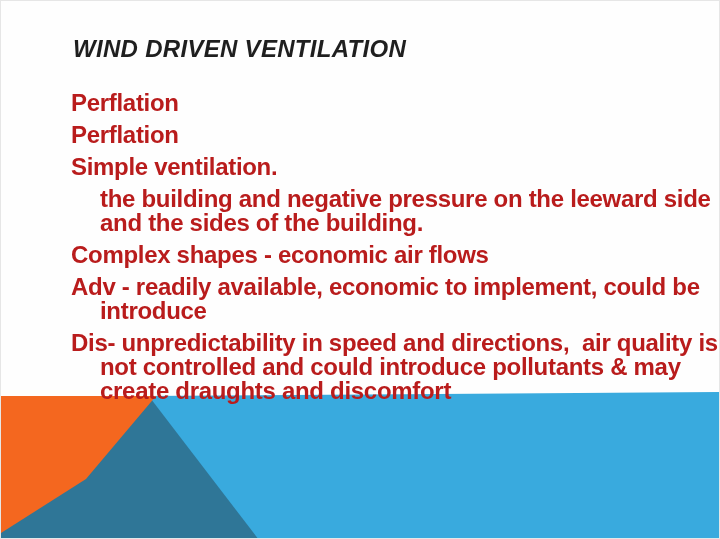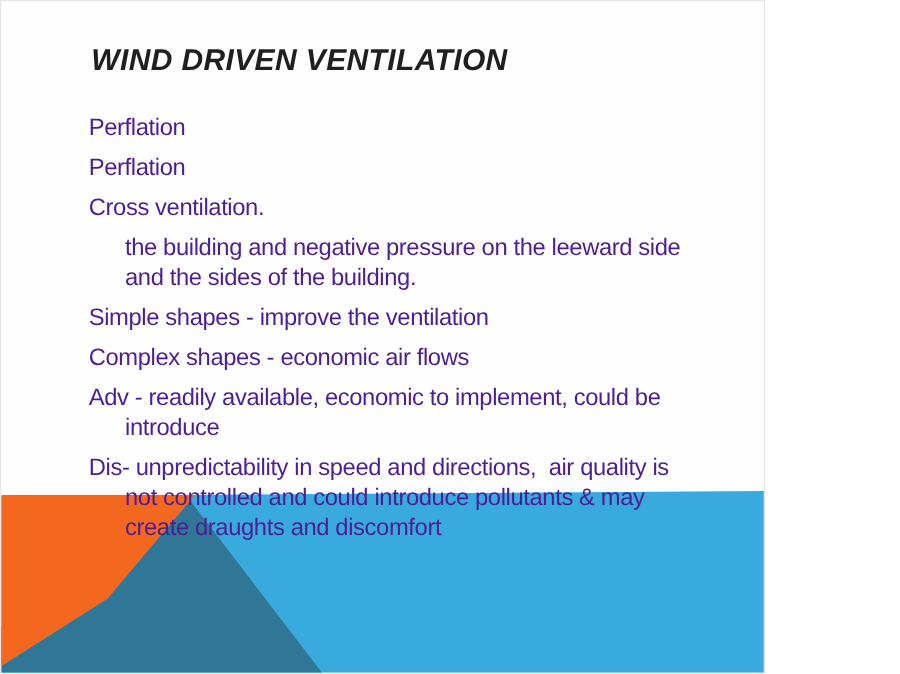--- a/index.html
+++ b/index.html
@@ -2,21 +2,21 @@
 <html><head>
 <meta charset="utf-8">
 <style>
   html, body {
     margin: 0;
     padding: 0;
     background: #ffffff;
   }
   .slide {
     position: relative;
-    width: 612px;
+    width: 720px;
     height: 539px;
     background: #fefefe;
     overflow: hidden;
     font-family: "Liberation Sans", sans-serif;
     box-sizing: border-box;
     border: 1px solid #e6e6e6;
   }
   .deco-svg {
     position: absolute;
     left: 0;
@@ -35,23 +35,23 @@
     font-style: italic;
     color: #1f1f1f;
     letter-spacing: 0.3px;
     white-space: pre;
   }
   .body-text {
     position: absolute;
     left: 70px;
     top: 90px;
     z-index: 2;
-    color: #4c1d95;
-    font-size: 19px;
-    font-weight: normal;
+    color: #b91c1c;
+    font-size: 24px;
+    font-weight: bold;
     line-height: 24px;
     letter-spacing: -0.3px;
   }
   .para { margin: 0 0 8px 0; }
   .line { white-space: pre; }
   .cont { padding-left: 29px; }
 </style>
 </head>
 <body>
 
@@ -69,32 +69,29 @@
 
     <div class="para">
       <div class="line">Perflation</div>
     </div>
 
     <div class="para">
       <div class="line">Perflation</div>
     </div>
 
     <div class="para">
-      <div class="line">Cross ventilation.</div>
+      <div class="line">Simple ventilation.</div>
     </div>
 
     <div class="para">
       <div class="line cont">the building and negative pressure on the leeward side</div>
       <div class="line cont">and the sides of the building.</div>
     </div>
 
 
-    <div class="para">
-      <div class="line">Simple shapes - improve the ventilation</div>
-    </div>
 
     <div class="para">
       <div class="line">Complex shapes - economic air flows</div>
     </div>
 
     <div class="para">
       <div class="line">Adv - readily available, economic to implement, could be</div>
       <div class="line cont">introduce</div>
     </div>
 

